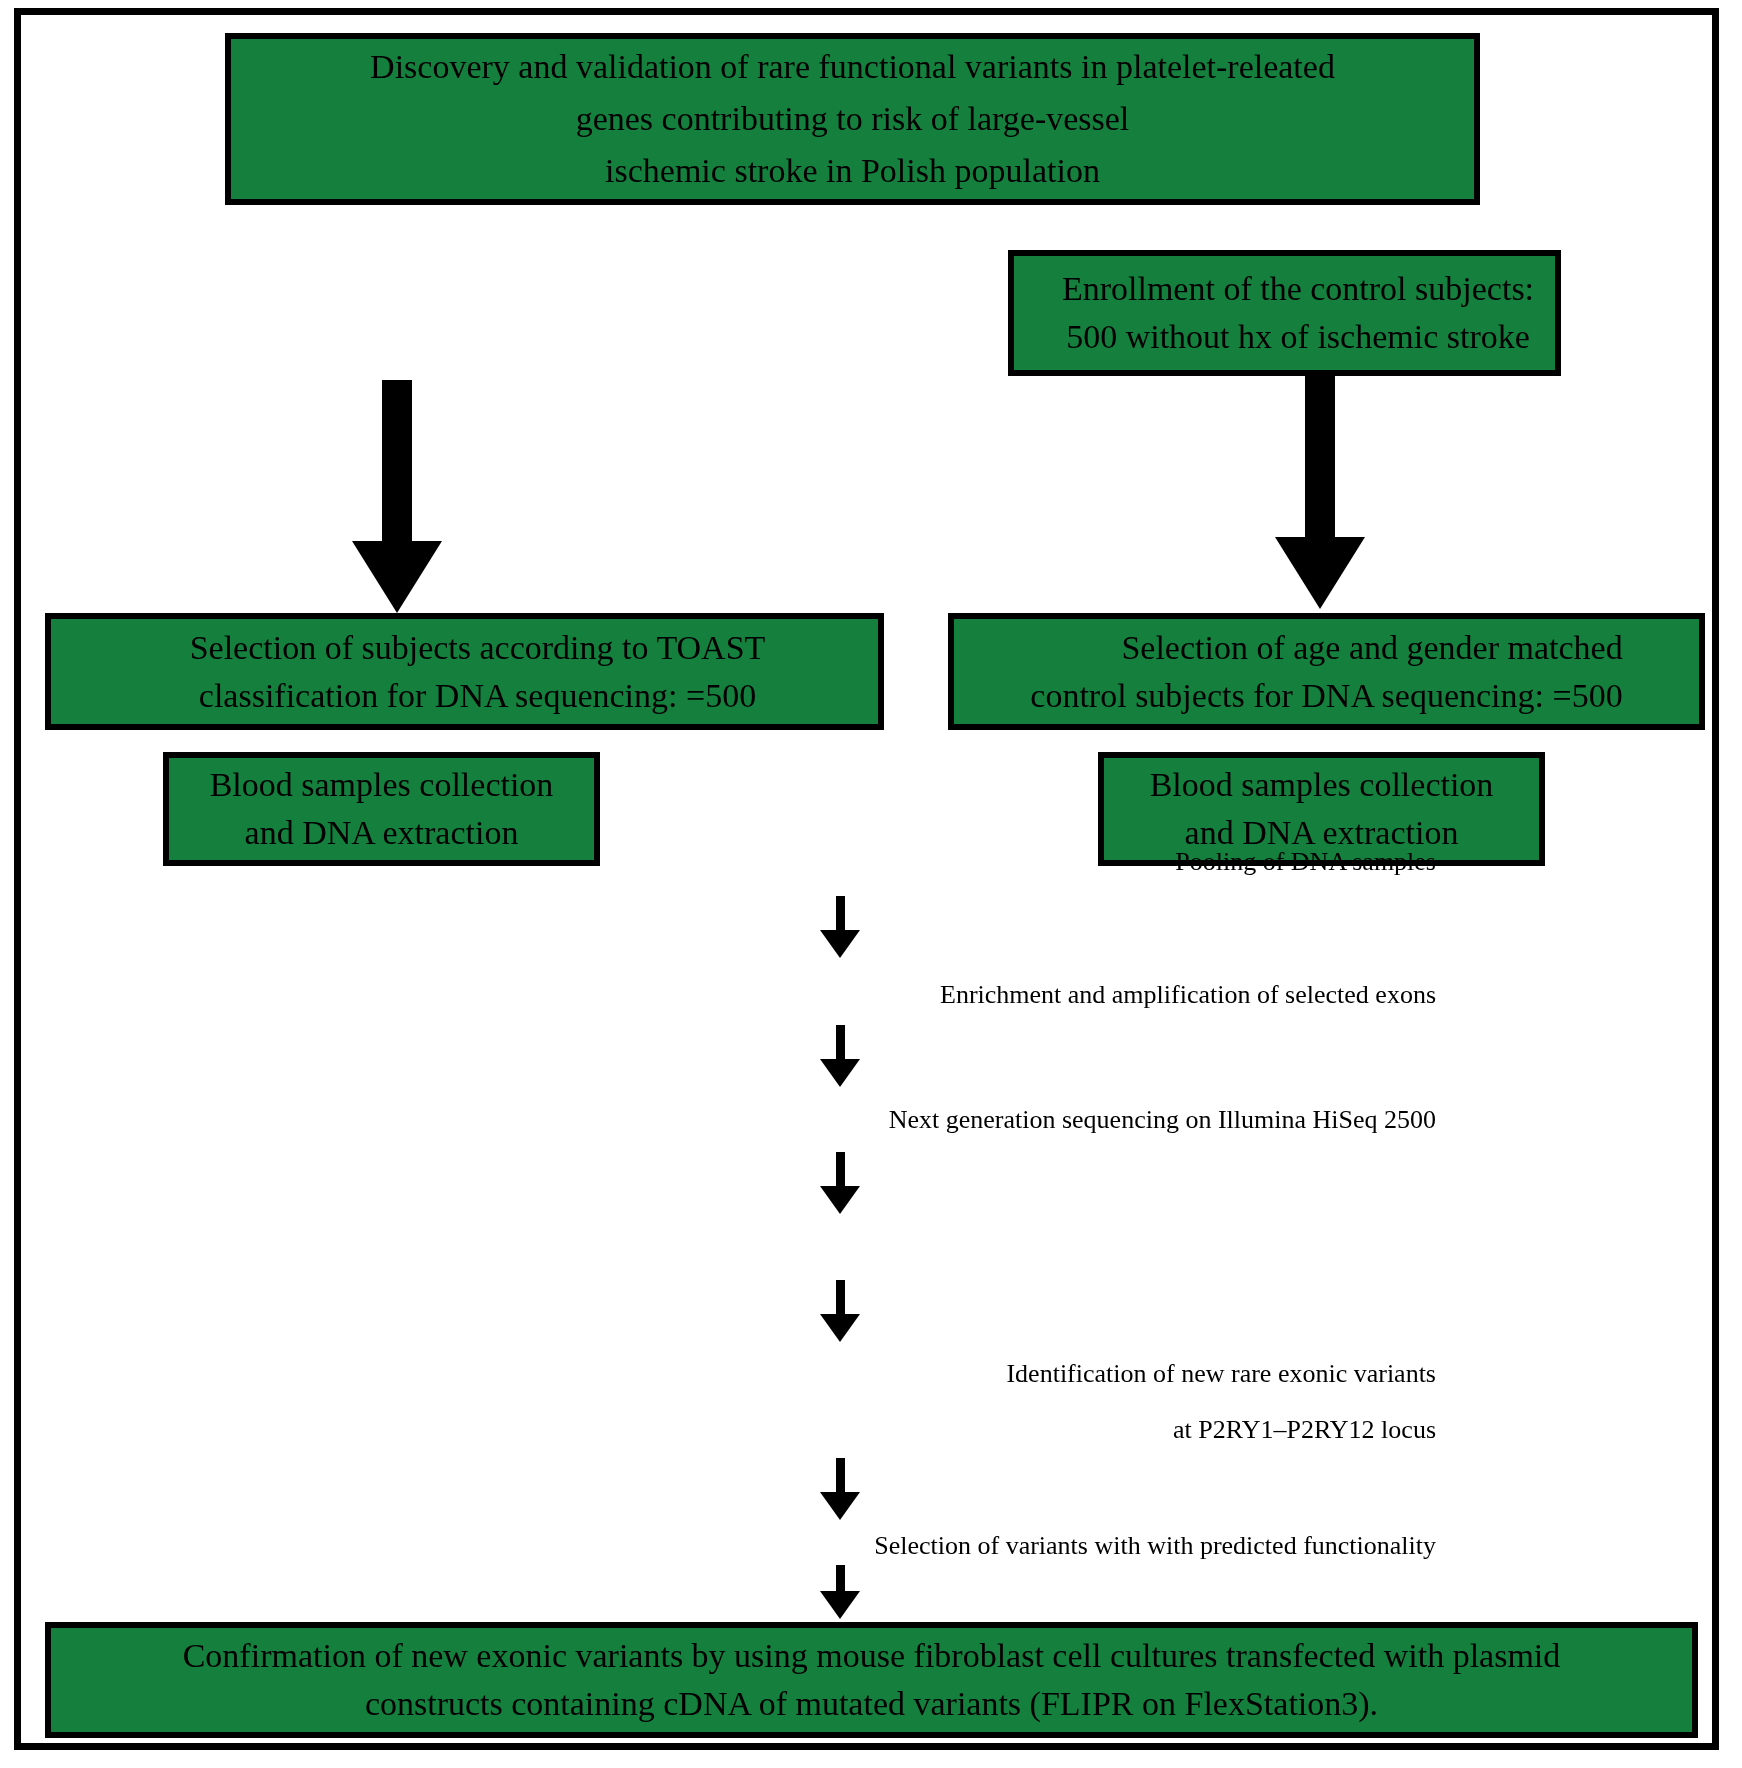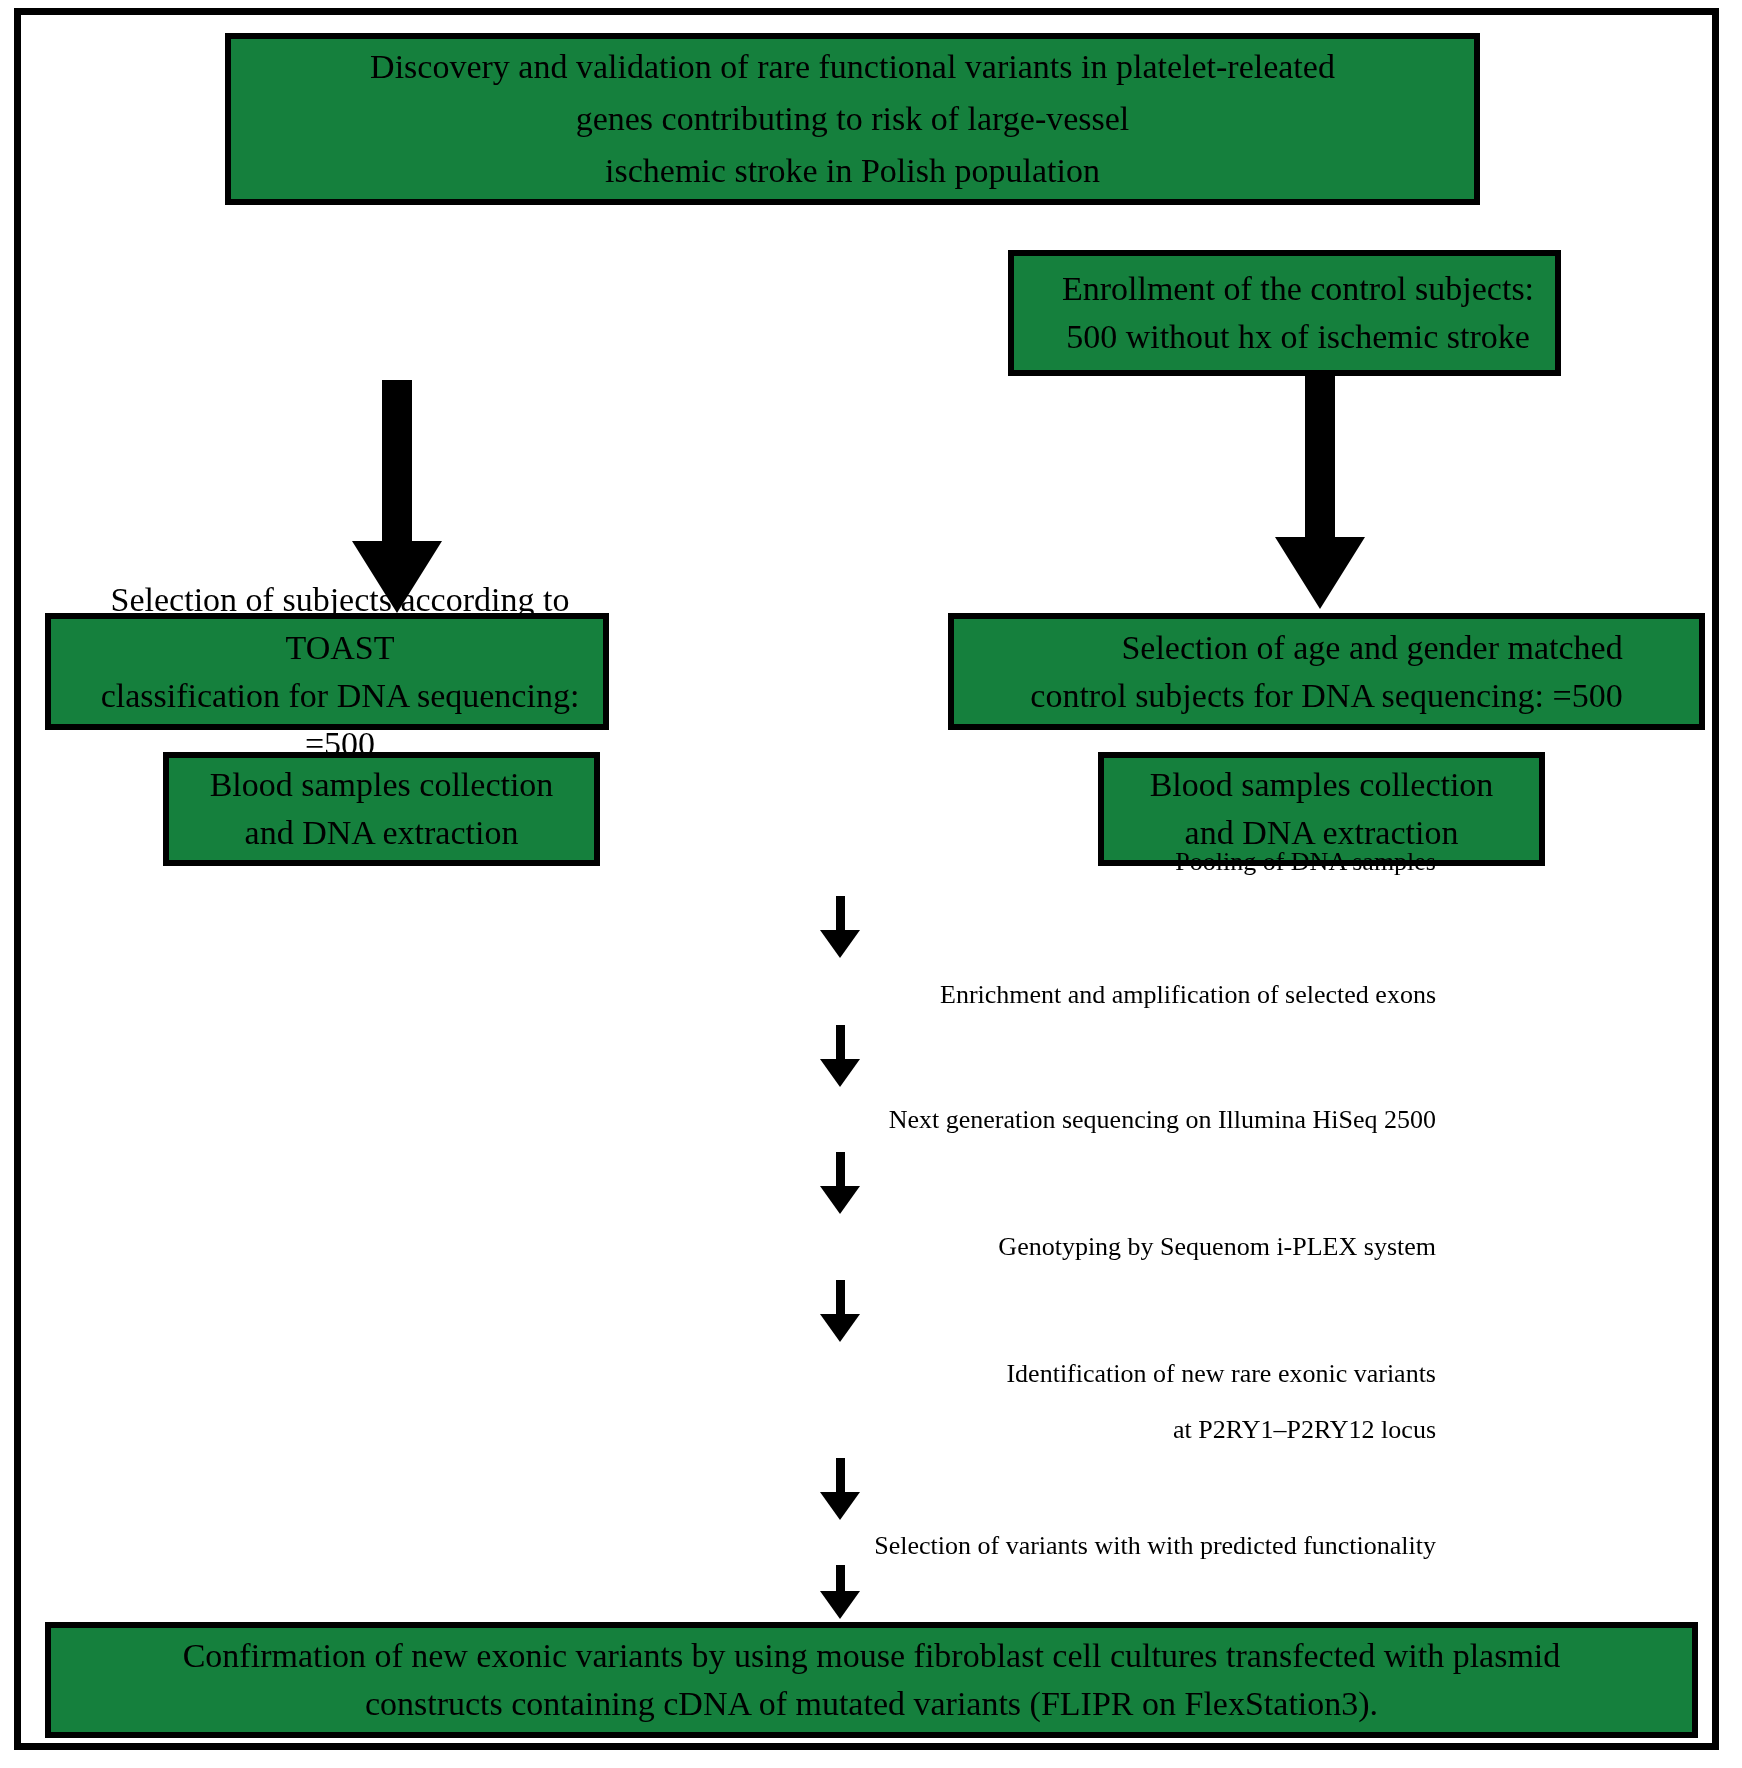--- a/index.html
+++ b/index.html
@@ -28,21 +28,21 @@
     align-items: center;
     justify-content: center;
     text-align: center;
     white-space: pre-line;
     font-size: 34px;
     line-height: 48px;
   }
   .title-box      { left: 225px;  top: 33px;   width: 1255px; height: 172px; line-height: 52px; }
   .enroll-left    { left: 95px;   top: 222px;  width: 617px;  height: 160px; }
   .enroll-right   { left: 1008px; top: 250px;  width: 553px;  height: 126px; padding-left: 27px; }
-  .select-left    { left: 45px;   top: 613px;  width: 564px;  height: 117px; padding-left: 26px; }
+  .select-left    { left: 45px;   top: 613px;  width: 839px;  height: 117px; padding-left: 26px; }
   .select-right   { left: 948px;  top: 613px;  width: 757px;  height: 117px; text-align: right; }
   .blood-left     { left: 163px;  top: 752px;  width: 437px;  height: 114px; }
   .blood-right    { left: 1098px; top: 752px;  width: 447px;  height: 114px; }
   .confirm-box    { left: 45px;   top: 1622px; width: 1653px; height: 116px; }
 
   
   .block-arrow { position: absolute; width: 90px; }
   .block-arrow .shaft { width: 30px; height: 161px; background: #000000; margin: 0 auto; }
   .block-arrow .head  {
     width: 0; height: 0; margin: 0 auto;
@@ -139,21 +139,20 @@
     <div class="head"></div>
   </div>
 
   <div class="step step-ngs">Next generation sequencing on Illumina HiSeq 2500</div>
 
   <div class="small-arrow sa-3">
     <div class="shaft"></div>
     <div class="head"></div>
   </div>
 
-  <div class="step step-genotyping">Genotyping by Sequenom i-PLEX system</div>
 
   <div class="small-arrow sa-4">
     <div class="shaft"></div>
     <div class="head"></div>
   </div>
 
   <div class="step step-identification">Identification of new rare exonic variants
 at P2RY1–P2RY12 locus</div>
 
   <div class="small-arrow sa-5">

